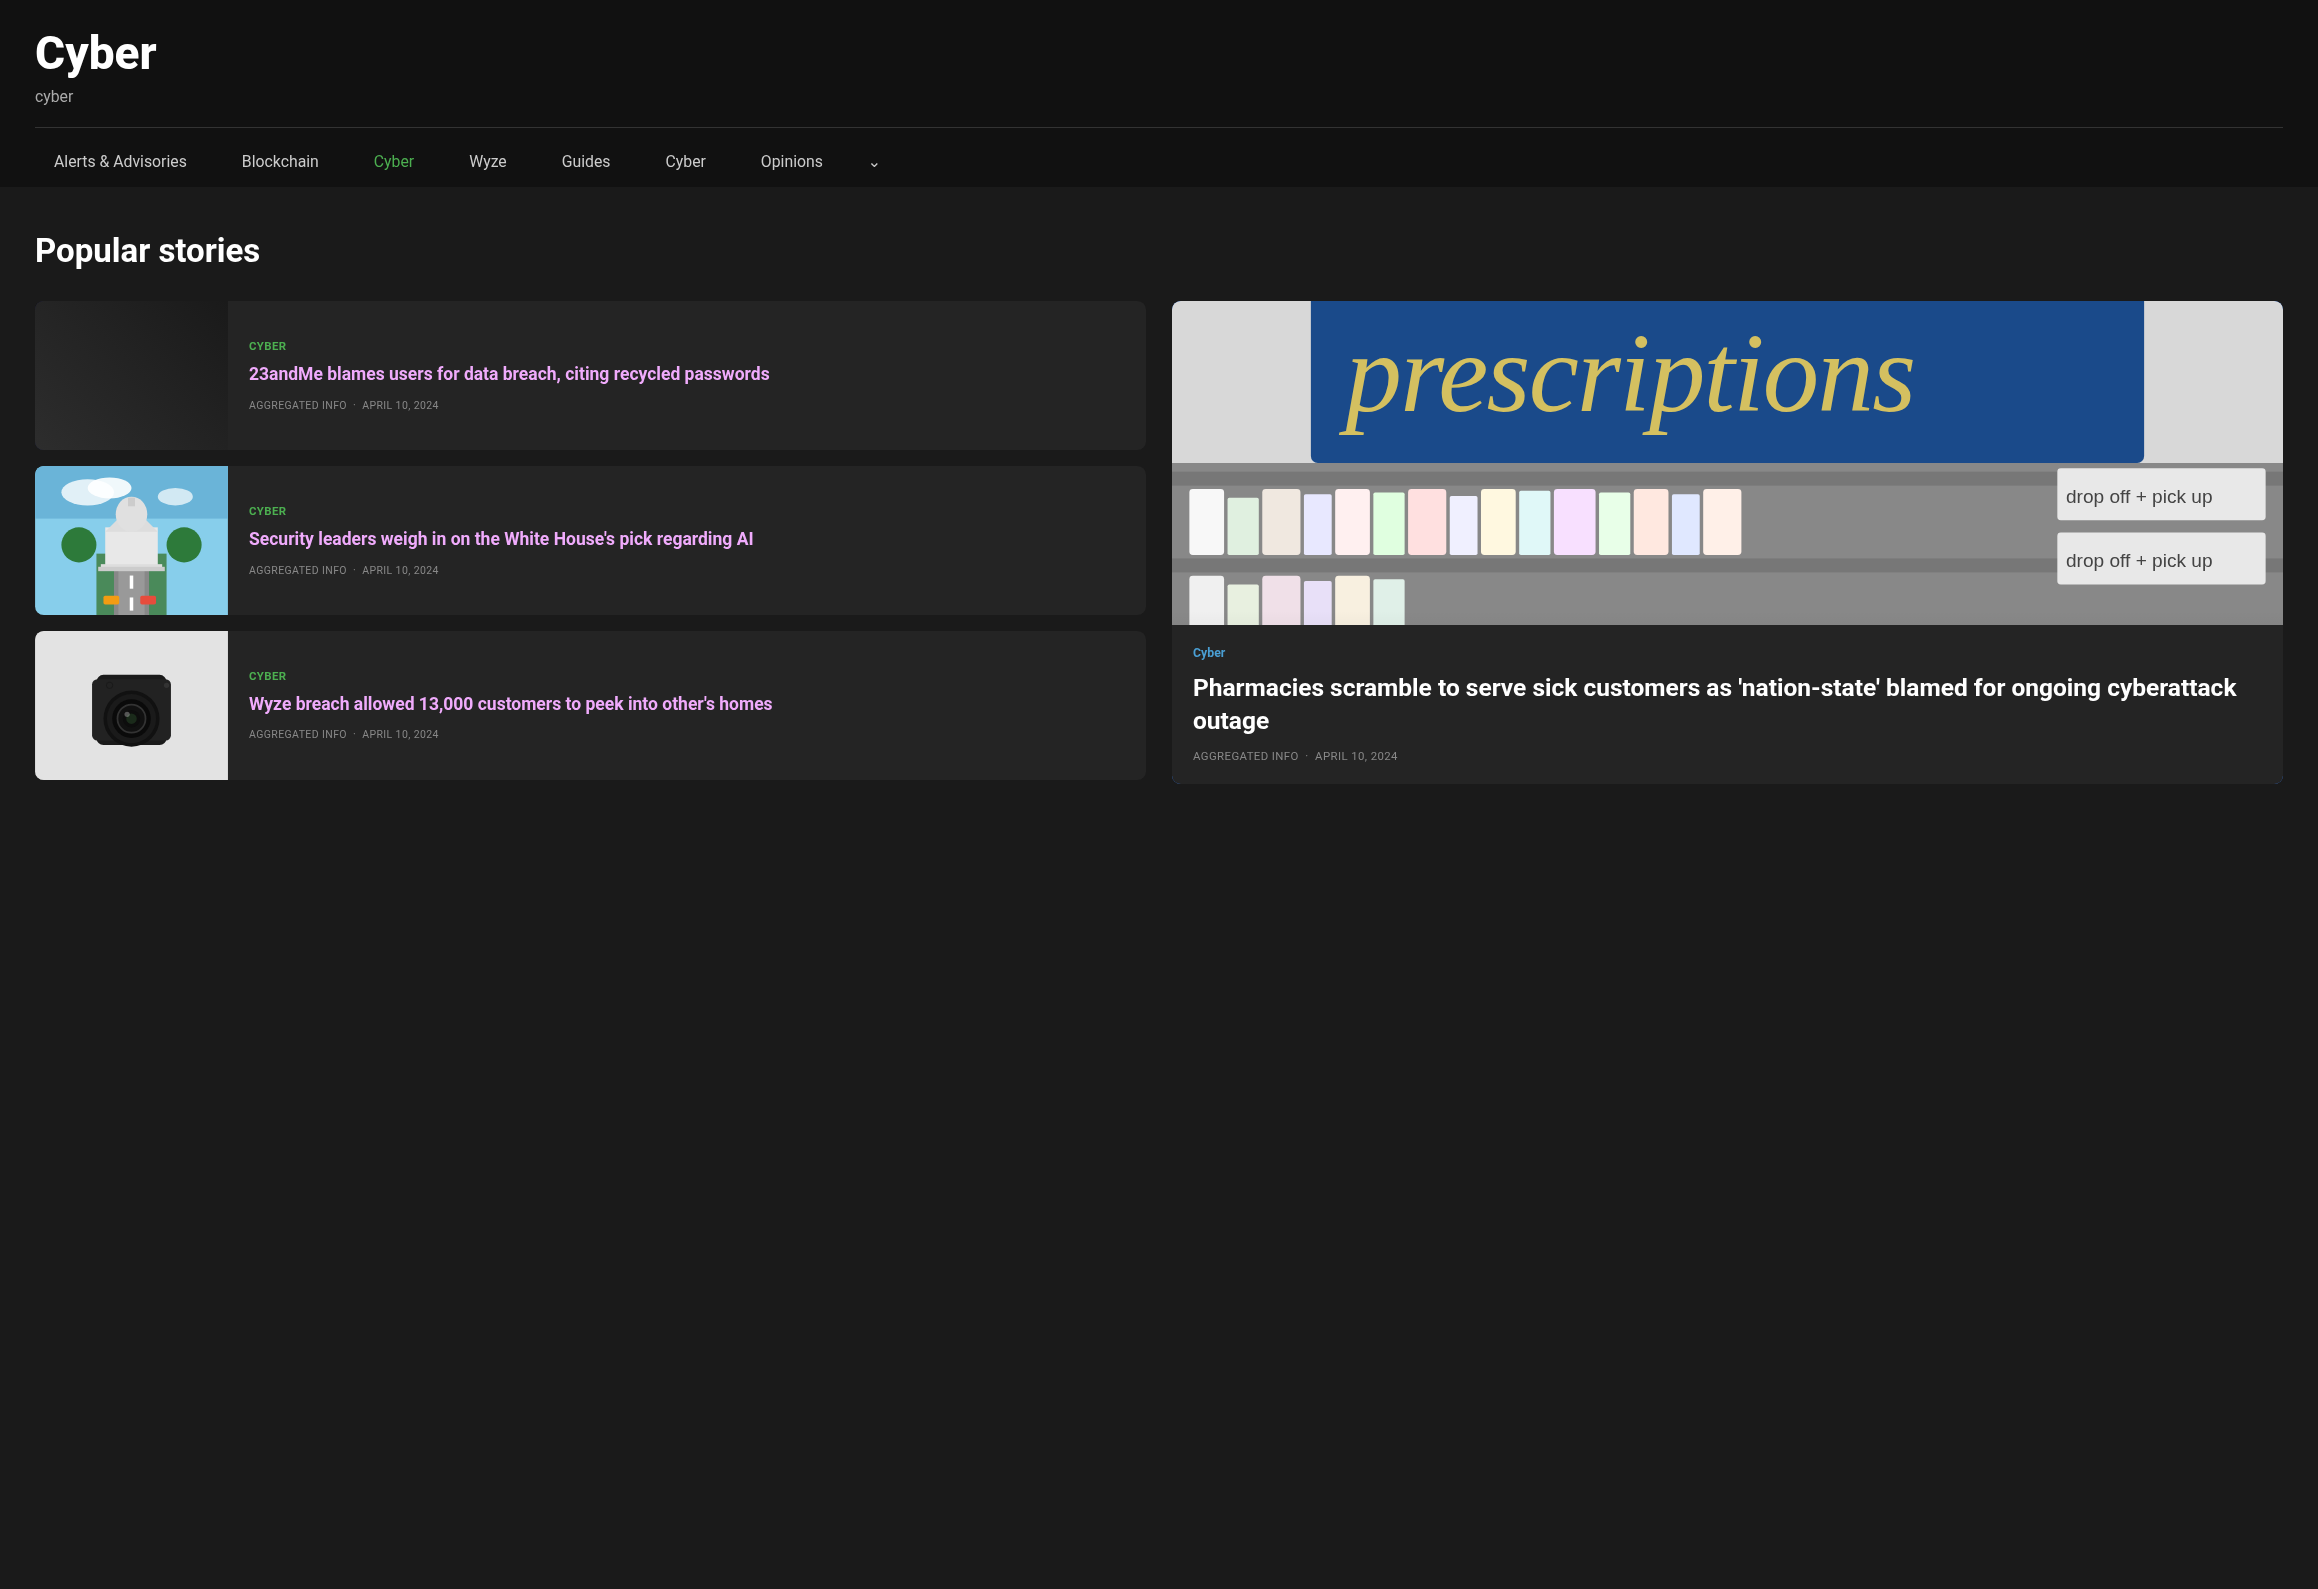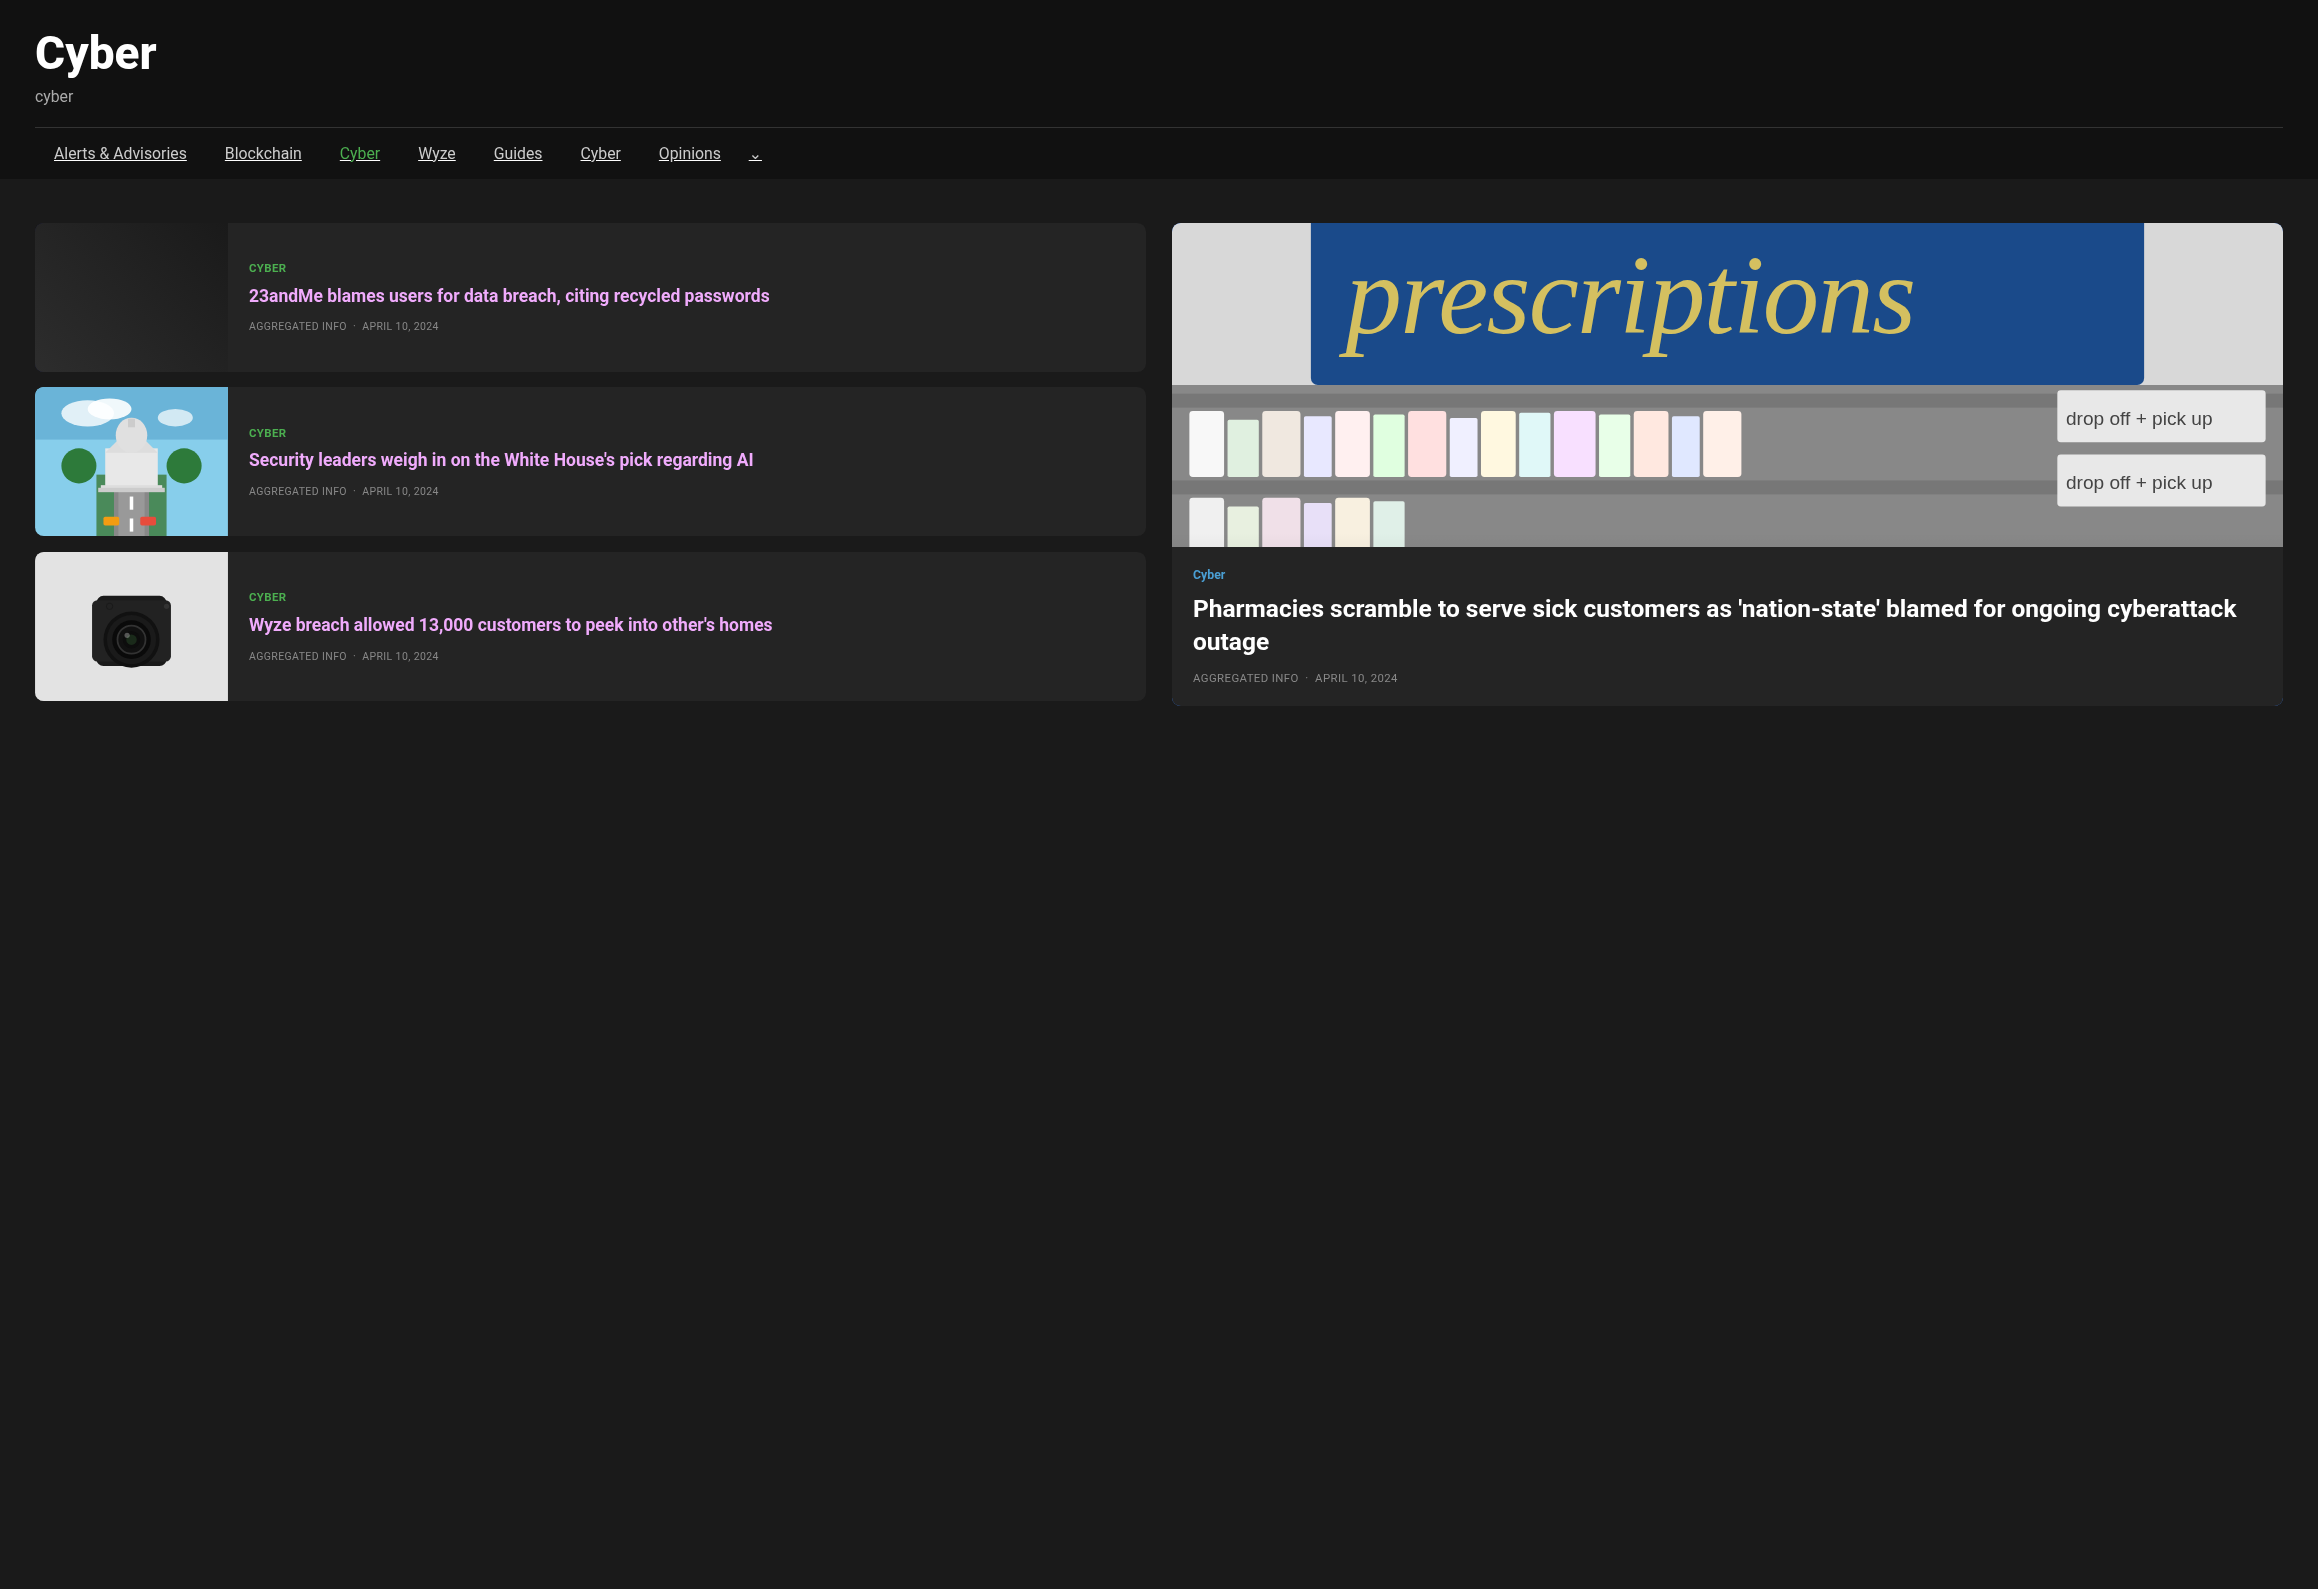--- a/index.html
+++ b/index.html
@@ -25,24 +25,23 @@
 
     .site-subtitle {
       font-size: 15.8px;
       color: #aaaaaa;
       margin-bottom: 21px;
     }
 
     .nav {
       display: flex;
       align-items: center;
-      gap: 0;
+      gap: 17px;
       border-top: 0.9px solid #333;
-      padding-top: 0;
-      text-decoration: underline;
+      padding-top: 8px;
     }
 
     .nav-item {
       color: #cccccc;
       text-decoration: none;
       font-size: 15.8px;
       padding: 15.8px 19px;
       cursor: pointer;
       display: block;
     }
@@ -216,20 +215,21 @@
     <a class="nav-item active">Cyber</a>
     <a class="nav-item">Wyze</a>
     <a class="nav-item">Guides</a>
     <a class="nav-item">Cyber</a>
     <a class="nav-item">Opinions</a>
     <span class="nav-chevron">⌄</span>
   </nav>
 </div>
 
 <div class="main-content">
+  <h2 class="section-title">Popular stories</h2>
 
   <div class="stories-grid">
 
     <div class="left-column">
 
       <div class="story-card">
         <div class="story-thumbnail thumb-23andme">
           <svg class="svg-thumb" viewBox="0 0 220 170" xmlns="http://www.w3.org/2000/svg">
             <rect width="220" height="170" fill="#1a1a2e"></rect>
             <rect width="220" height="170" fill="#222233" opacity="0.7"></rect>

